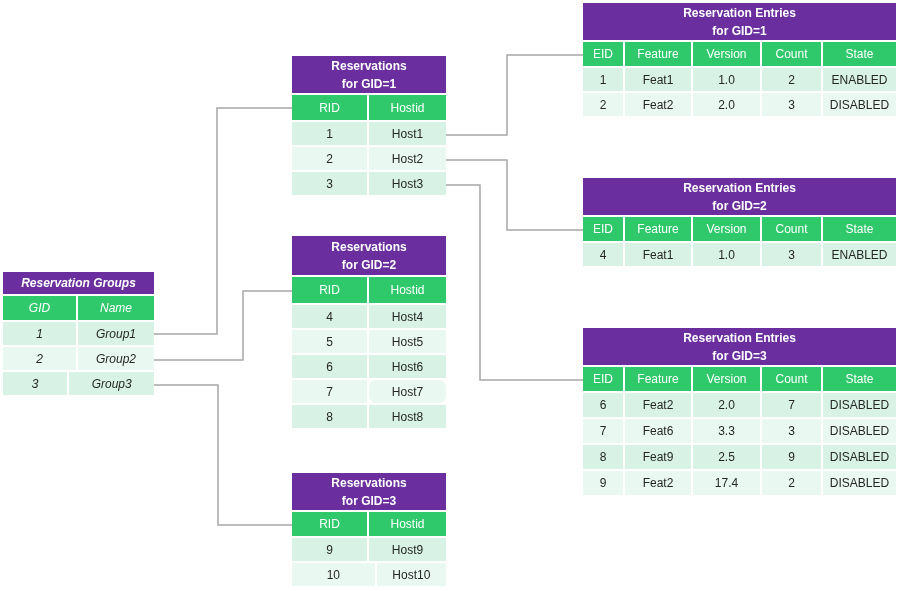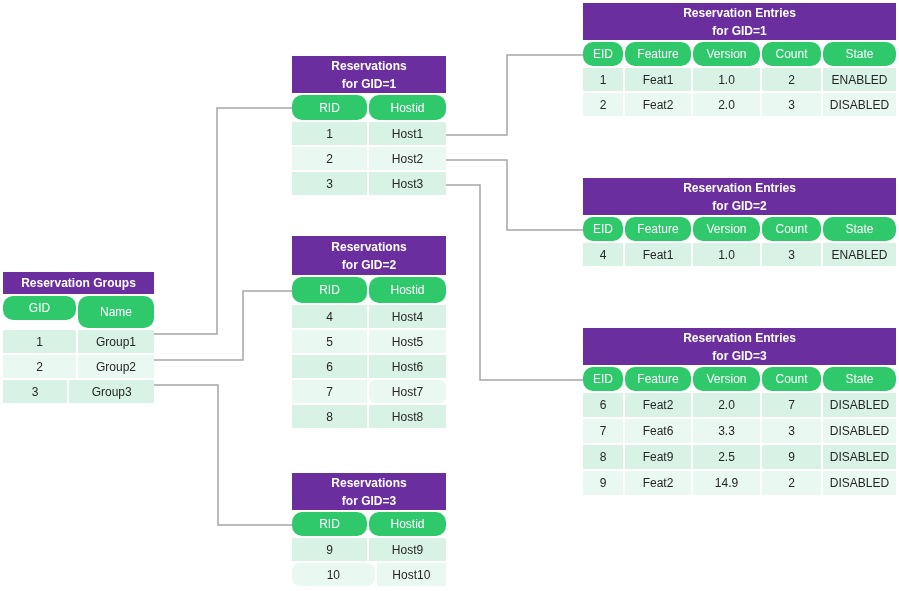--- a/index.html
+++ b/index.html
@@ -40,43 +40,42 @@
     display: flex;
     align-items: center;
     justify-content: center;
     font-size: 12px;
     box-sizing: border-box;
     overflow: hidden;
   }
   .hcell {
     background: var(--header-bg, #2fc96b);
     color: var(--header-text, #ffffff);
-    border-radius: 10px;
   }
   .dcell { color: var(--body-text, #262626); }
   .row-odd  .dcell { background: var(--row-odd-bg, #d8f3e6); }
   .row-even .dcell { background: var(--row-even-bg, #e9f9f1); }
 </style>
 </head>
 <body>
 
 <div id="canvas">
   <svg id="connector-svg" xmlns="http://www.w3.org/2000/svg" viewBox="0 0 899 591">
       <polyline points="140,334 217,334 217,108 292,108"></polyline>
       <polyline points="140,360 243,360 243,291 292,291"></polyline>
       <polyline points="140,385 218,385 218,525 292,525"></polyline>
       <polyline points="430,135 507,135 507,55 583,55"></polyline>
       <polyline points="430,160 507,160 507,230 583,230"></polyline>
       <polyline points="430,185 480,185 480,380 583,380"></polyline>
     </svg>
-<div class="tbl" style="left: 3px; top: 272px; width: 151px;">
+<div class="tbl" style="left: 3px; top: 272px; width: 151px; font-style: italic;">
       <div class="tbl-title" style="height: 22px;">Reservation Groups</div>
       <div class="hdr-row">
         <div class="cell hcell" style="width: 73px; height: 24px; margin-right: 2px;">GID</div>
-        <div class="cell hcell" style="width: 76px; height: 32px;">Name</div>
+        <div class="cell hcell" style="width: 76px; height: 24px;">Name</div>
       </div>
       <div class="data-row row-odd" style="height: 23px;">
         <div class="cell dcell" style="width: 73px; margin-right: 2px;">1</div>
         <div class="cell dcell" style="width: 76px;">Group1</div>
       </div>
       <div class="data-row row-even" style="height: 23px;">
         <div class="cell dcell" style="width: 73px; margin-right: 2px;">2</div>
         <div class="cell dcell" style="width: 76px;">Group2</div>
       </div>
       <div class="data-row row-odd" style="height: 23px;">
@@ -137,21 +136,21 @@
 for GID=3</div>
       <div class="hdr-row">
         <div class="cell hcell" style="width: 75px; height: 24px; margin-right: 2px;">RID</div>
         <div class="cell hcell" style="width: 77px; height: 24px;">Hostid</div>
       </div>
       <div class="data-row row-odd" style="height: 23px;">
         <div class="cell dcell" style="width: 75px; margin-right: 2px;">9</div>
         <div class="cell dcell" style="width: 77px;">Host9</div>
       </div>
       <div class="data-row row-even" style="height: 23px;">
-        <div class="cell dcell" style="width: 92px; margin-right: 2px; border-radius: 8px;">10</div>
+        <div class="cell dcell" style="width: 92px; margin-right: 2px;">10</div>
         <div class="cell dcell" style="width: 77px;">Host10</div>
       </div>
     </div>
     <div class="tbl" style="left: 583px; top: 3px; width: 313px;">
       <div class="tbl-title" style="height: 37px;">Reservation Entries
 for GID=1</div>
       <div class="hdr-row">
         <div class="cell hcell" style="width: 40px; height: 24px; margin-right: 2px;">EID</div>
         <div class="cell hcell" style="width: 66px; height: 24px; margin-right: 2px;">Feature</div>
         <div class="cell hcell" style="width: 67px; height: 24px; margin-right: 2px;">Version</div>
@@ -218,18 +217,18 @@
       <div class="data-row row-odd" style="height: 24px;">
         <div class="cell dcell" style="width: 40px; margin-right: 2px;">8</div>
         <div class="cell dcell" style="width: 66px; margin-right: 2px; text-align: center;">Feat9</div>
         <div class="cell dcell" style="width: 67px; margin-right: 2px;">2.5</div>
         <div class="cell dcell" style="width: 59px; margin-right: 2px;">9</div>
         <div class="cell dcell" style="width: 73px;">DISABLED</div>
       </div>
       <div class="data-row row-even" style="height: 24px;">
         <div class="cell dcell" style="width: 40px; margin-right: 2px;">9</div>
         <div class="cell dcell" style="width: 66px; margin-right: 2px;">Feat2</div>
-        <div class="cell dcell" style="width: 67px; margin-right: 2px;">14.9</div>
+        <div class="cell dcell" style="width: 67px; margin-right: 2px;">17.4</div>
         <div class="cell dcell" style="width: 59px; margin-right: 2px;">2</div>
         <div class="cell dcell" style="width: 73px;">DISABLED</div>
       </div>
     </div>
   </div>
 
 </body></html>

